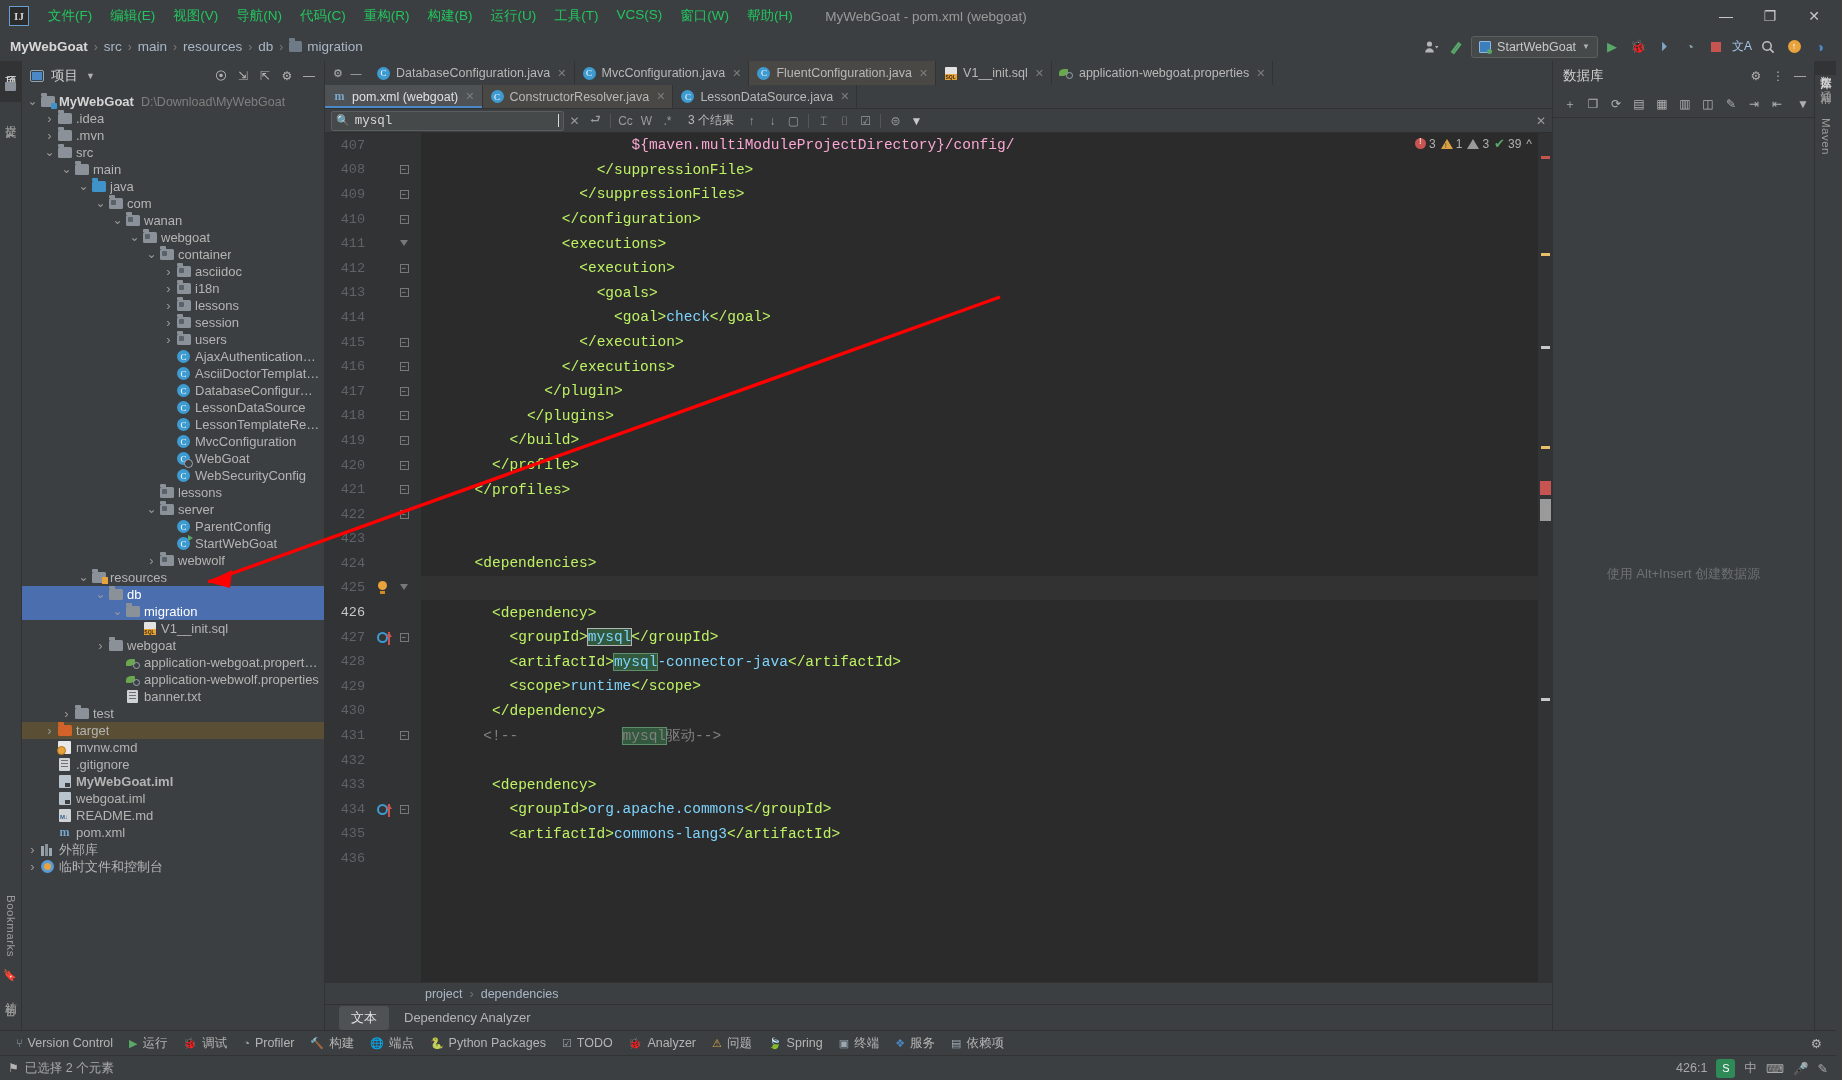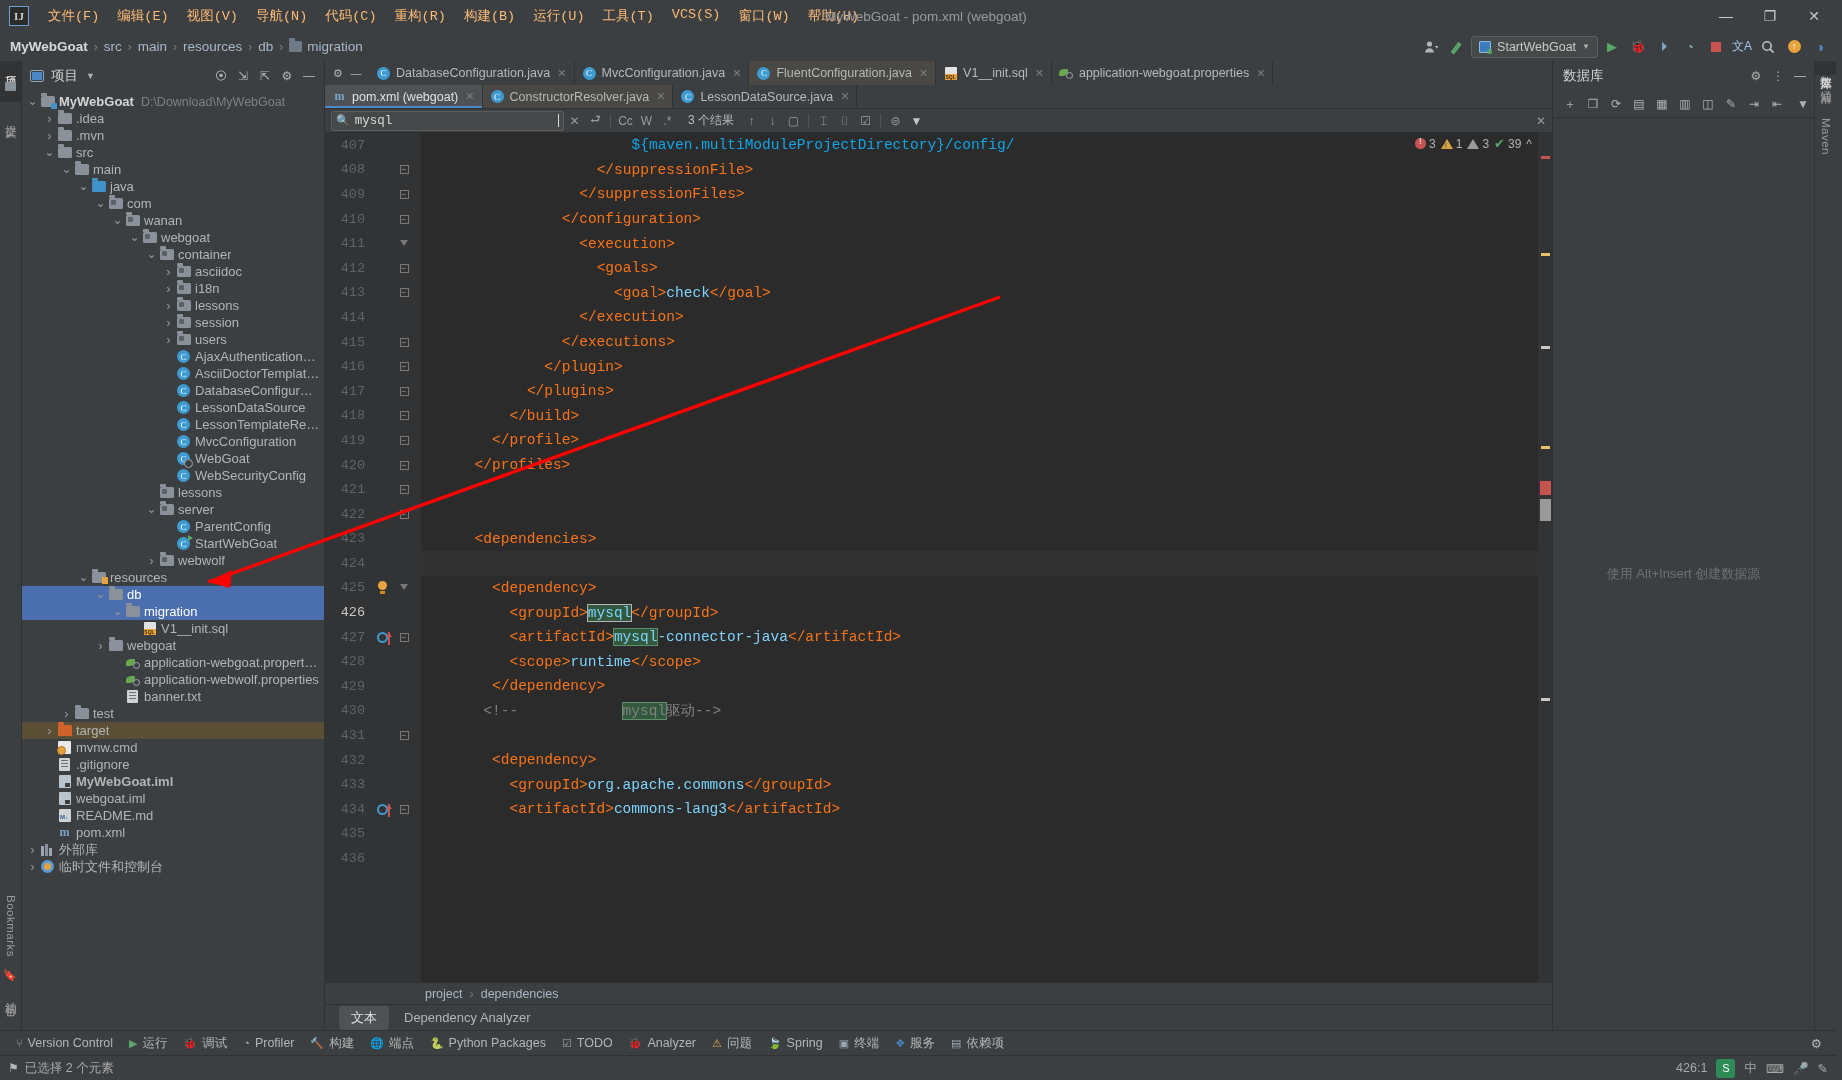--- a/index.html
+++ b/index.html
@@ -17,21 +17,21 @@
   .menubar {
     height: 32px; background: #3c3f41; display: flex; align-items: center;
     flex: 0 0 32px; position: relative;
   }
   .ij-logo {
     width: 20px; height: 20px; margin: 0 10px 0 9px;
     border: 1px solid #6a9fd4; background:#2b2b2b; color:#d0d0d0;
     font-size: 11px; font-weight: bold; text-align:center; line-height:18px;
     font-family:"Liberation Serif", serif;
   }
-  .menu-item { padding: 4px 9px; font-size: 13.5px; color: #fdba74; cursor: default; white-space: nowrap; font-family: Liberation Mono, monospace;}
+  .menu-item { padding: 4px 9px; font-size: 13.5px; color: #22c55e; cursor: default; white-space: nowrap;}
   .win-title {
     position:absolute; left:16px; right:0; text-align:center; color:#9a9a9a;
     font-size: 13.5px; pointer-events:none;
   }
   .win-btns { position:absolute; right: 0; top:0; height:32px; display:flex; align-items:center; }
   .win-btn { width: 44px; height:32px; display:flex; align-items:center; justify-content:center; color:#c8c8c8; font-size:14px;}
 
   
   .navbar {
     height: 29px; flex: 0 0 29px; background:#3c3f41; display:flex; align-items:center;
@@ -185,23 +185,23 @@
   .foldbox.arrow-dn:after{content:'';position:absolute;left:0;top:1px;border-left:4.5px solid transparent;border-right:4.5px solid transparent;border-top:6px solid #787878;}
   .bulb{width:11px;height:13px;position:relative;}
   .bulb .g{position:absolute;left:1px;top:0;width:9px;height:9px;border-radius:50%;background:#e8a33d;}
   .bulb .s{position:absolute;left:3px;bottom:0;width:5px;height:3px;background:#cf8b20;}
   .ovr{width:11px;height:11px;border-radius:50%;border:2px solid #3d9bd1;position:relative;}
   .ovr .ar{position:absolute;left:9px;top:-2px;width:2px;height:13px;background:#c75450;}
   .ovr .ar:before{content:'';position:absolute;left:-2px;top:0;border-left:3px solid transparent;border-right:3px solid transparent;border-bottom:5px solid #c75450;}
 
   .cl {height:24.6px; display:flex; align-items:center; font-family:"Liberation Mono",monospace;font-size:14.5px;white-space:pre;}
   .cl.curline{background:#323232;}
-  .tag{color:#f97316;}
+  .tag{color:#bef264;}
   .txtv{color:#7dd3fc;text-align:right;}
-  .mvar{color:#0ea5e9;}
+  .mvar{color:#f9a8d4;}
   .cmt{color:#808080;}
   .hl{background:#32593d; outline:1px solid #5f8f6b;}
   .hl-cur{background:#32593d; outline:1px solid #b5b5b5;}
 
   
   .rightmark{position:absolute;right:0;top:0;width:14px;height:100%;background:#313335;}
   .rm{position:absolute;right:2px;width:9px;height:3px;}
   .errstripe{position:absolute;right:1px;width:11px;}
 
   .inspect-widget{
@@ -1063,20 +1063,21 @@
                 <span class="fold"></span>
               </div>
             </div>
         </div>
         <div class="codearea">
           <div class="lines" id="codelines">
               <div class="cl" style="padding-left: 210.56px;"><span class="mvar">${maven.multiModuleProjectDirectory}/config/</span></div>
               <div class="cl" style="padding-left: 175.68px;"><span class="tag">&lt;/suppressionFile&gt;</span></div>
               <div class="cl" style="padding-left: 158.24px;"><span class="tag">&lt;/suppressionFiles&gt;</span></div>
               <div class="cl" style="padding-left: 140.8px;"><span class="tag">&lt;/configuration&gt;</span></div>
+              <div class="cl" style="padding-left: 140.8px;"><span class="tag">&lt;executions&gt;</span></div>
               <div class="cl" style="padding-left: 158.24px;"><span class="tag">&lt;execution&gt;</span></div>
               <div class="cl" style="padding-left: 175.68px;"><span class="tag">&lt;goals&gt;</span></div>
               <div class="cl" style="padding-left: 193.12px;"><span class="tag">&lt;goal&gt;</span><span class="txtv">check</span><span class="tag">&lt;/goal&gt;</span></div>
               <div class="cl" style="padding-left: 158.24px;"><span class="tag">&lt;/execution&gt;</span></div>
               <div class="cl" style="padding-left: 140.8px;"><span class="tag">&lt;/executions&gt;</span></div>
               <div class="cl" style="padding-left: 123.36px;"><span class="tag">&lt;/plugin&gt;</span></div>
               <div class="cl" style="padding-left: 105.92px;"><span class="tag">&lt;/plugins&gt;</span></div>
               <div class="cl" style="padding-left: 88.48px;"><span class="tag">&lt;/build&gt;</span></div>
               <div class="cl" style="padding-left: 71.04px;"><span class="tag">&lt;/profile&gt;</span></div>
               <div class="cl" style="padding-left: 53.6px;"><span class="tag">&lt;/profiles&gt;</span></div>

